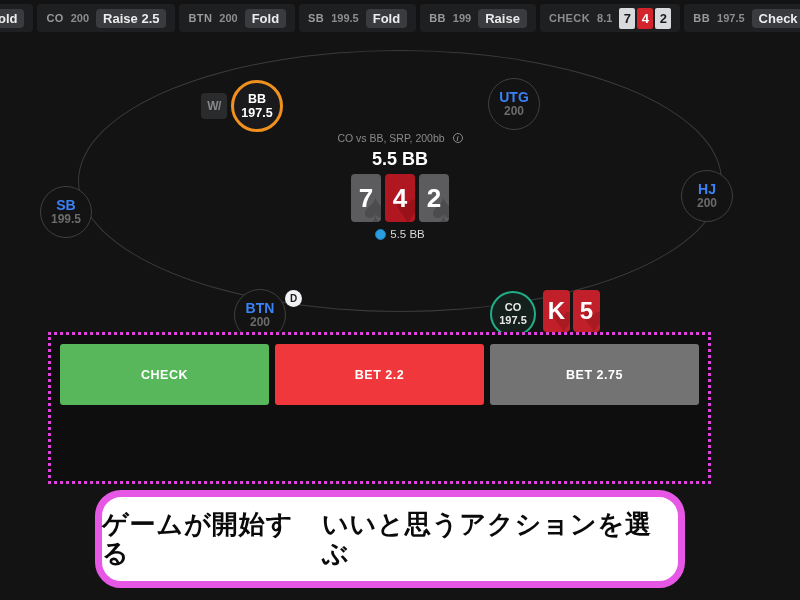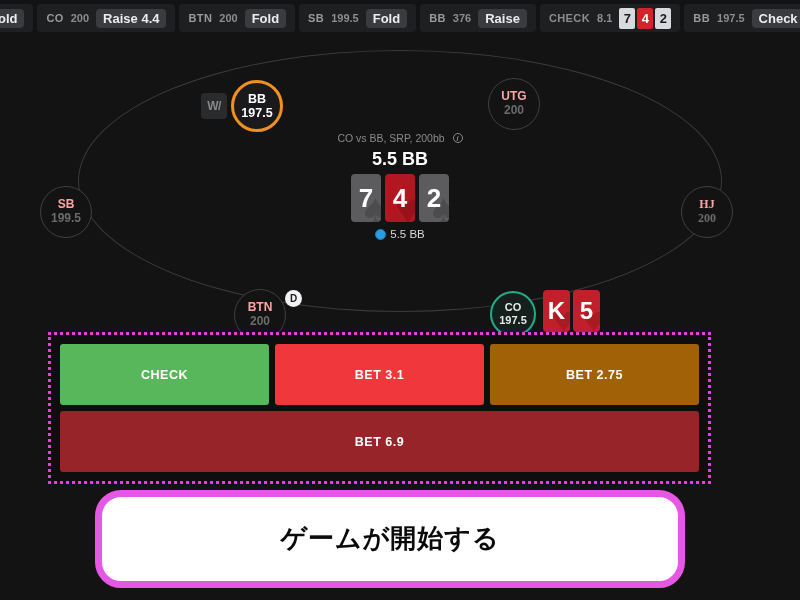--- a/index.html
+++ b/index.html
@@ -72,21 +72,21 @@
   .seat {
     position: absolute;
     width: 52px; height: 52px;
     border-radius: 50%;
     border: 1.5px solid #3f3f41;
     background: #131314;
     display: flex; flex-direction: column;
     align-items: center; justify-content: center;
     line-height: 1.15;
   }
-  .seat .s-pos { font-size: 12px; font-weight: bold; color: #fca5a5; }
+  .seat .s-pos { font-size: 14px; font-weight: bold; color: #3b82f6; }
   .seat .s-stack { font-size: 12px; font-weight: bold; color: #6b6b6d; }
 
   .seat.bb {
     width: 52px; height: 52px;
     border: 3px solid #f0901e;
     background: #1a1a1c;
   }
   .seat.bb .s-pos, .seat.bb .s-stack { color: #ffffff; font-size: 12.5px; }
 
   .seat.hero {
@@ -224,38 +224,38 @@
 
   <div class="history-bar">
 
     <div class="hist-seg first">
       <span class="hist-act">Fold</span>
     </div>
 
     <div class="hist-seg">
       <span class="hist-pos">CO</span>
       <span class="hist-stack">200</span>
-      <span class="hist-act">Raise 4.4</span>
+      <span class="hist-act">Raise 2.5</span>
     </div>
 
     <div class="hist-seg">
       <span class="hist-pos">BTN</span>
       <span class="hist-stack">200</span>
       <span class="hist-act">Fold</span>
     </div>
 
     <div class="hist-seg">
       <span class="hist-pos">SB</span>
       <span class="hist-stack">199.5</span>
       <span class="hist-act">Fold</span>
     </div>
 
     <div class="hist-seg">
       <span class="hist-pos">BB</span>
-      <span class="hist-stack">376</span>
+      <span class="hist-stack">199</span>
       <span class="hist-act">Raise</span>
     </div>
 
     <div class="hist-seg flop">
       <span class="hist-pos">CHECK</span>
       <span class="hist-stack">8.1</span>
       <span class="mini-cards">
         <span class="mini-card mc-black">7</span>
         <span class="mini-card mc-red">4</span>
         <span class="mini-card mc-black">2</span>
@@ -282,21 +282,21 @@
       <span class="s-pos">BB</span>
       <span class="s-stack">197.5</span>
     </div>
     <div class="w-badge" style="left:201px; top:57px;">W/</div>
 
     <div class="seat" style="left:488px; top:42px;">
       <span class="s-pos">UTG</span>
       <span class="s-stack">200</span>
     </div>
 
-    <div class="seat" style="left:681px; top:150px;font-family:Liberation Serif, serif;">
+    <div class="seat" style="left:681px; top:134px;">
       <span class="s-pos">HJ</span>
       <span class="s-stack">200</span>
     </div>
 
     <div class="seat" style="left:40px; top:150px;">
       <span class="s-pos">SB</span>
       <span class="s-stack">199.5</span>
     </div>
 
     <div class="seat" style="left:234px; top:253px;">
@@ -339,25 +339,25 @@
       <div class="pot-chip">
         <span class="chip-dot"></span>
         <span>5.5 BB</span>
       </div>
     </div>
   </div>
 
   <div class="action-panel">
     <div class="act-row">
       <button class="act-btn" style="background:#57b75a">CHECK</button>
-      <button class="act-btn" style="background:#f0373c">BET 3.1</button>
-      <button class="act-btn" style="background:#a16207">BET 2.75</button>
+      <button class="act-btn" style="background:#f0373c">BET 2.2</button>
+      <button class="act-btn" style="background:#737373">BET 2.75</button>
     </div>
     <div class="act-row">
-      <button class="act-btn" style="background:#962429">BET 6.9</button>
     </div>
   </div>
 
   <div class="callout">
     <div class="callout-line">ゲームが開始する</div>
+    <div class="callout-line">いいと思うアクションを選ぶ</div>
   </div>
 
 </div>
 
 </body></html>

